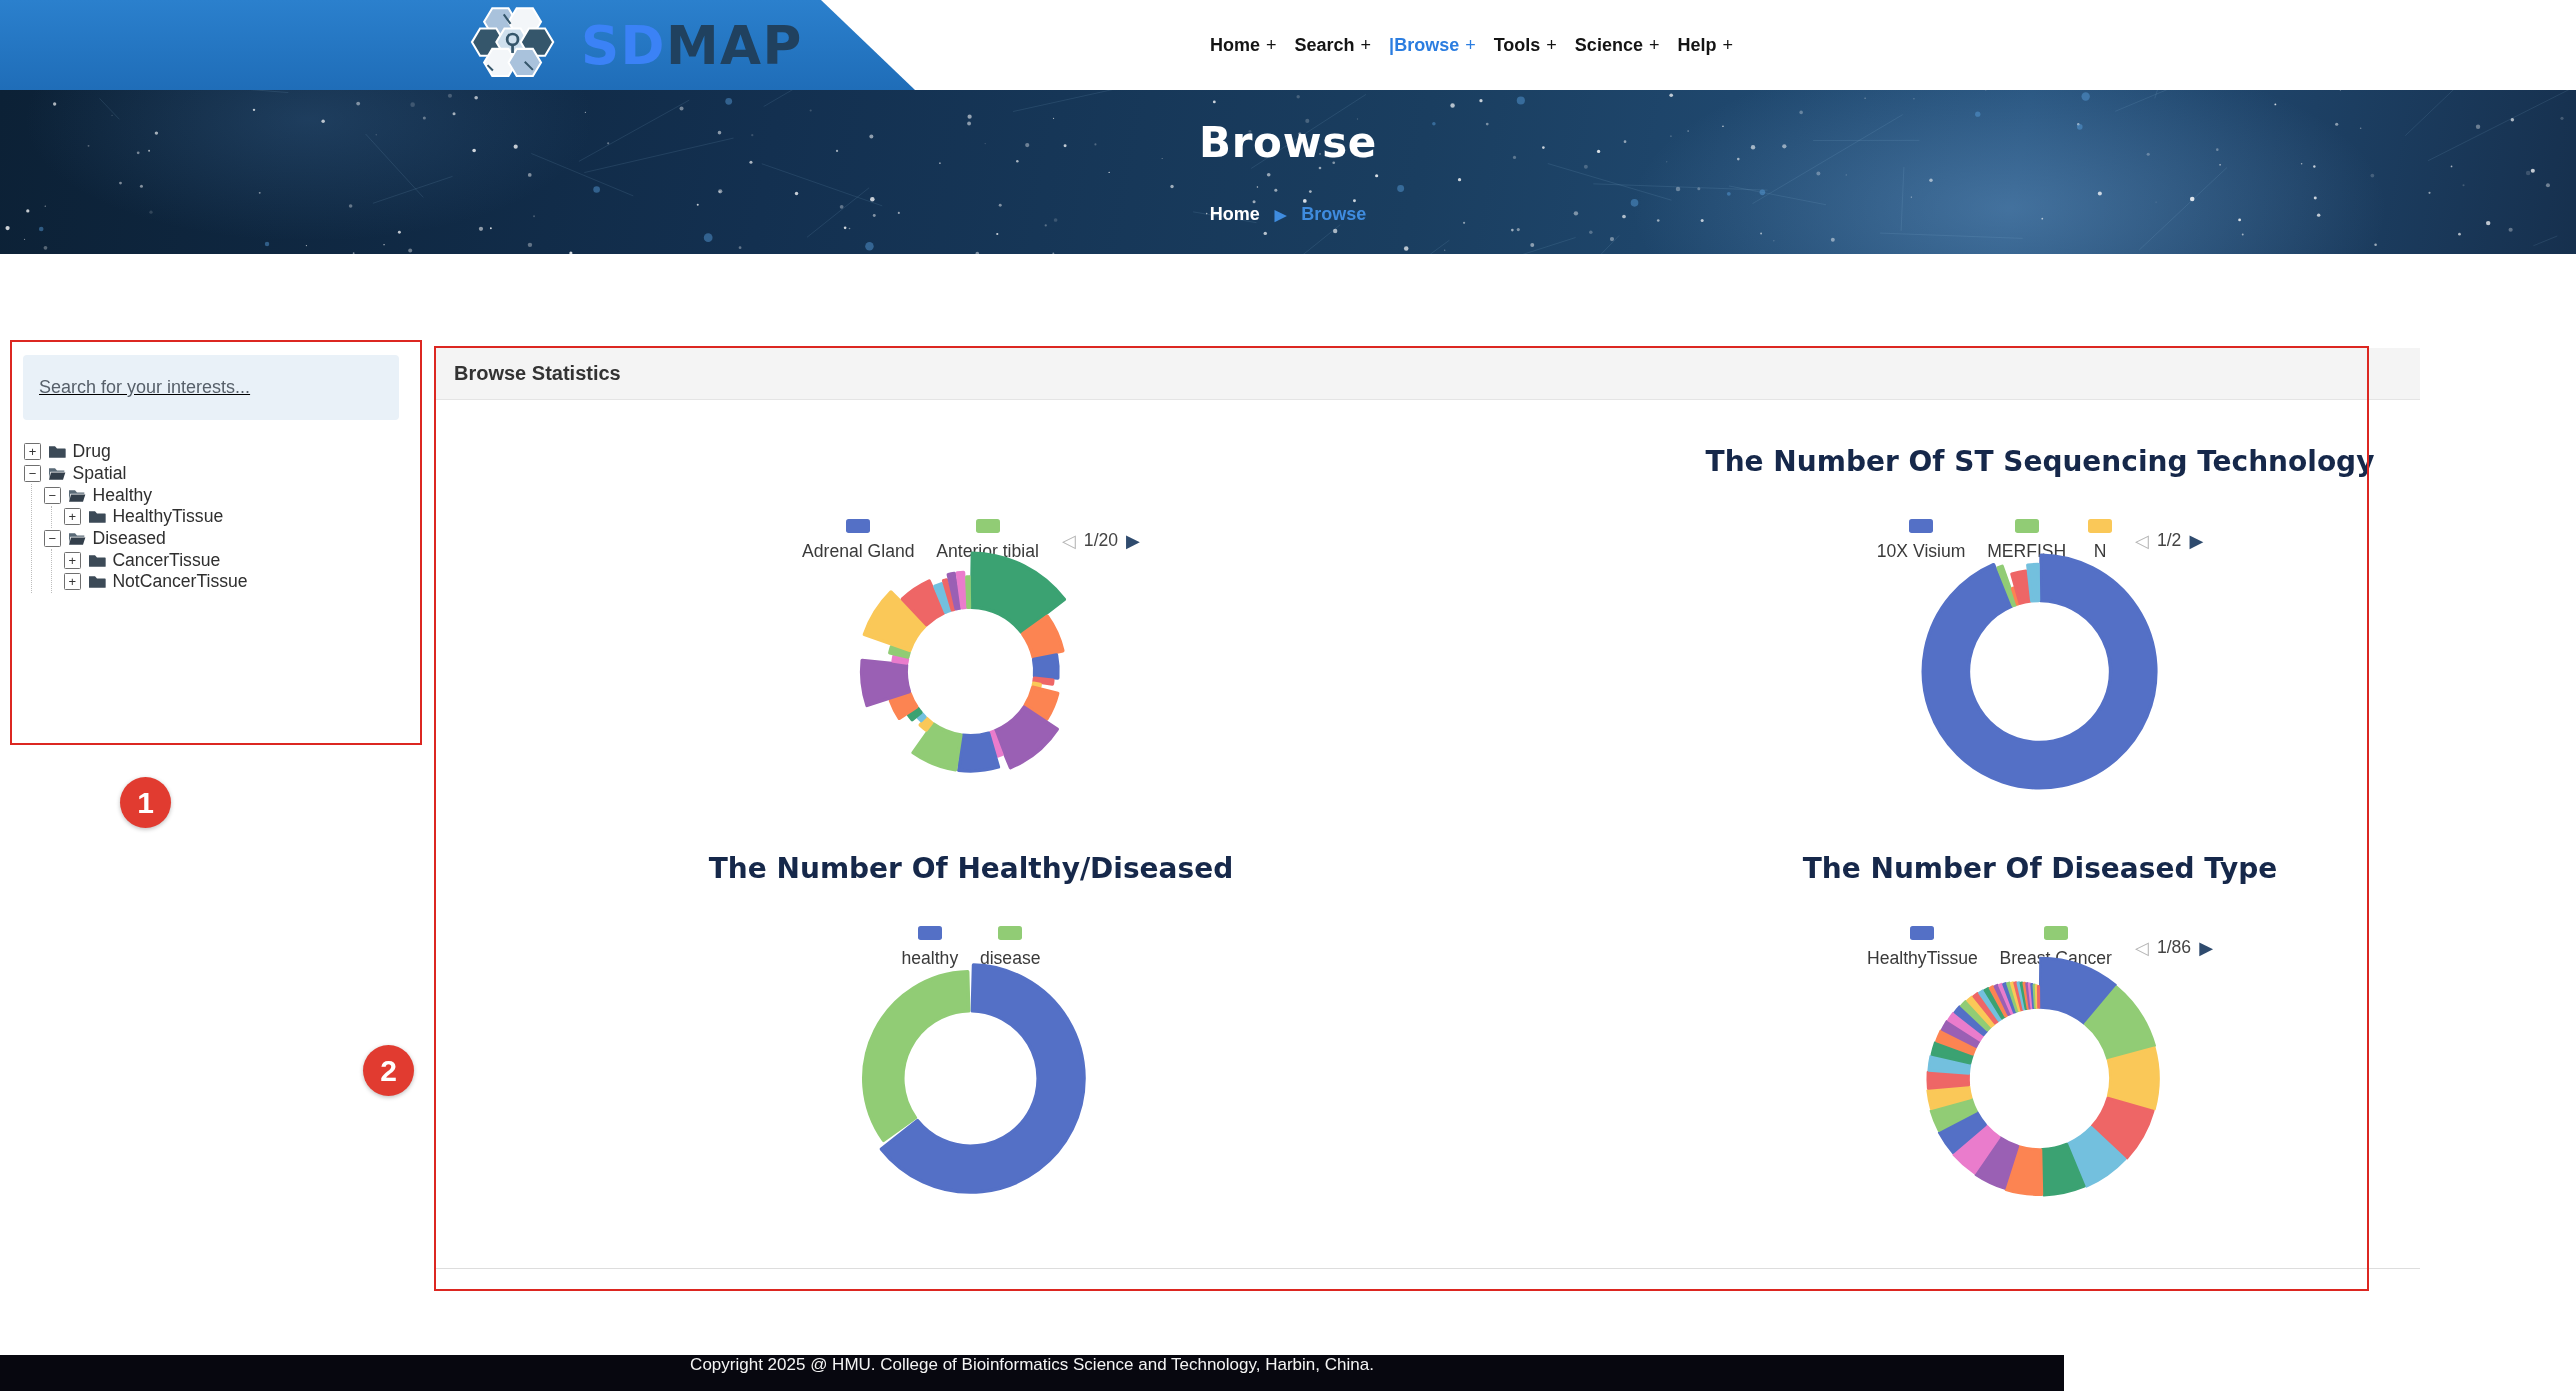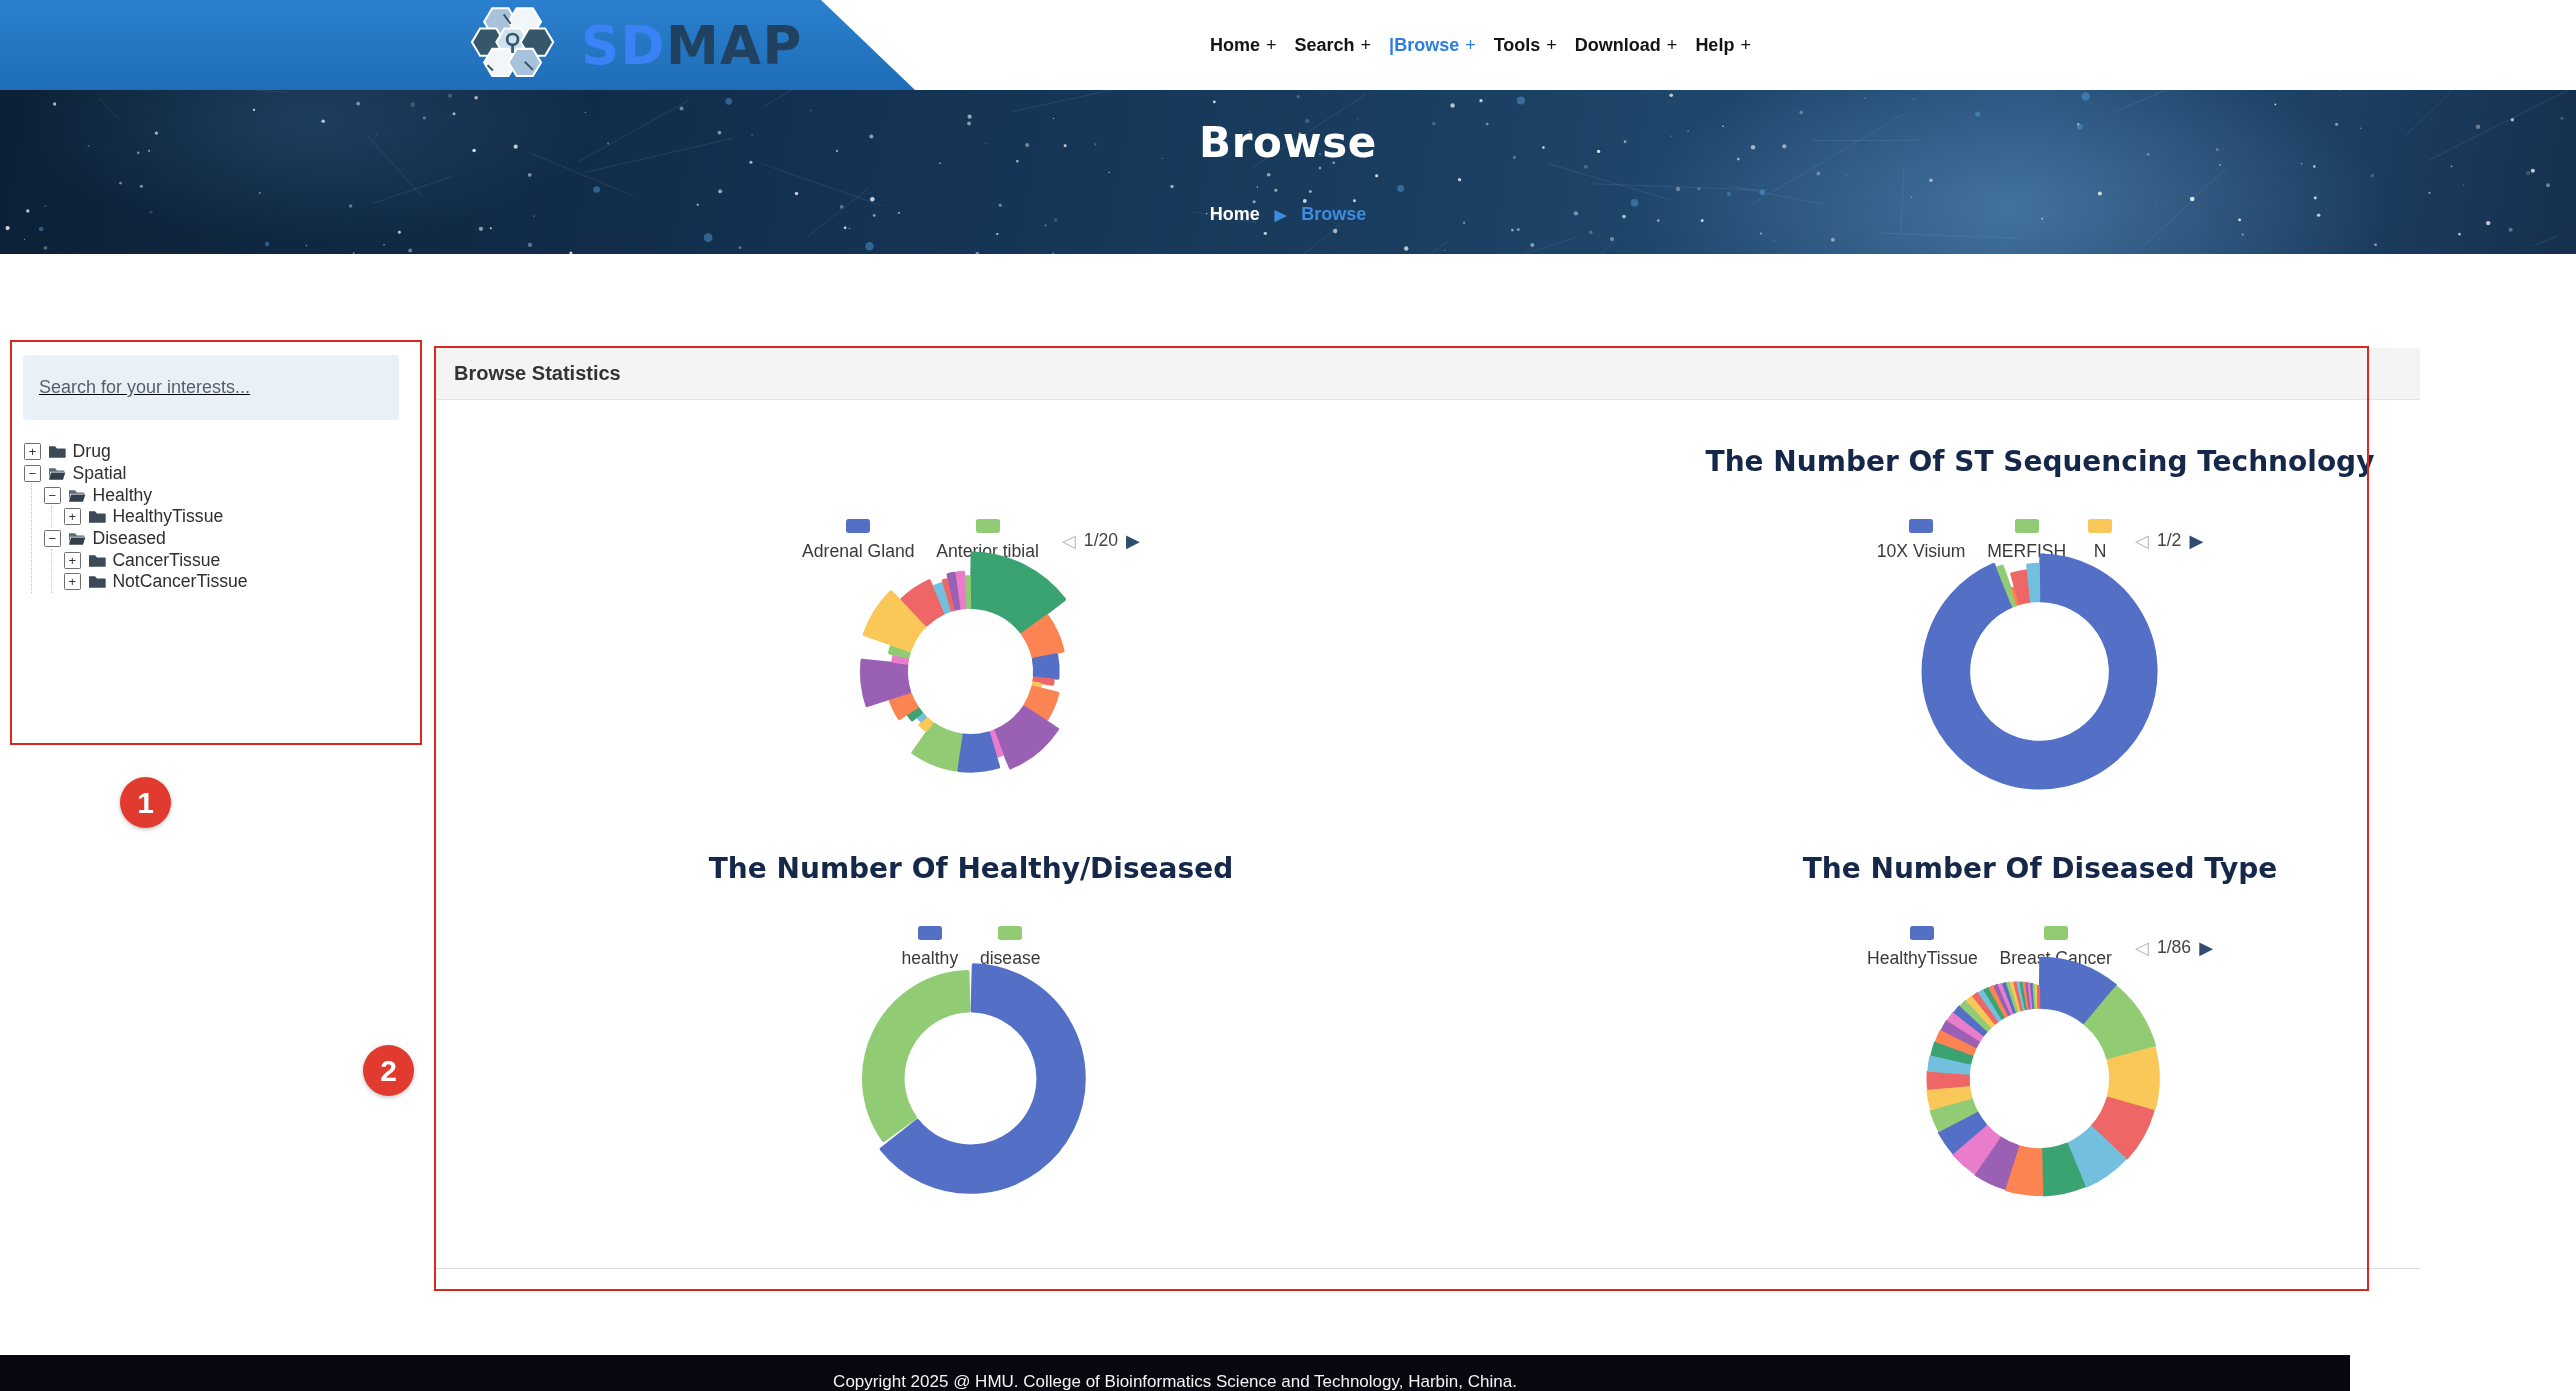--- a/index.html
+++ b/index.html
@@ -80,22 +80,22 @@
   .legend-item{display:flex;align-items:center;gap:8px;cursor:pointer;flex-direction:column;}
   .legend-swatch{width:24px;height:13.5px;border-radius:2.7px;}
   .legend-label{font-size:17.6px;color:#3a3a3a;}
   .pager{display:flex;align-items:center;gap:8px;margin-left:1.4px;}
   .pager-prev{color:#b5b5b5;font-size:18px;cursor:pointer;}
   .pager-next{color:#2f4b6e;font-size:18px;cursor:pointer;}
   .pager-text{font-size:17.6px;color:#444;}
   .donut-svg{position:absolute;left:277px;top:103px;}
 
   
-  .footer{position:absolute;left:0;top:1355px;width:2350px;height:37px;background:#07070f;
-      display:flex;align-items:flex-end;justify-content:center;z-index:4;}
+  .footer{position:absolute;left:0;top:1355px;width:2064px;height:37px;background:#07070f;
+      display:flex;align-items:flex-start;justify-content:center;z-index:4;}
   .footer-text{color:#f4f4f4;font-size:17px;}
 </style>
 </head>
 <body>
 
 <div id="page">
 
   <div class="header">
     <div class="header-blue"></div>
     <div class="logo-wrap">
@@ -129,21 +129,21 @@
         </div>
         <div class="nav-item active">
           <span>|Browse</span>
           <span class="plus">+</span>
         </div>
         <div class="nav-item">
           <span>Tools</span>
           <span class="plus">+</span>
         </div>
         <div class="nav-item">
-          <span>Download</span>
+          <span>Science</span>
           <span class="plus">+</span>
         </div>
         <div class="nav-item">
           <span>Help</span>
           <span class="plus">+</span>
         </div>
       </div>
   </div>
 
   <div class="hero">

